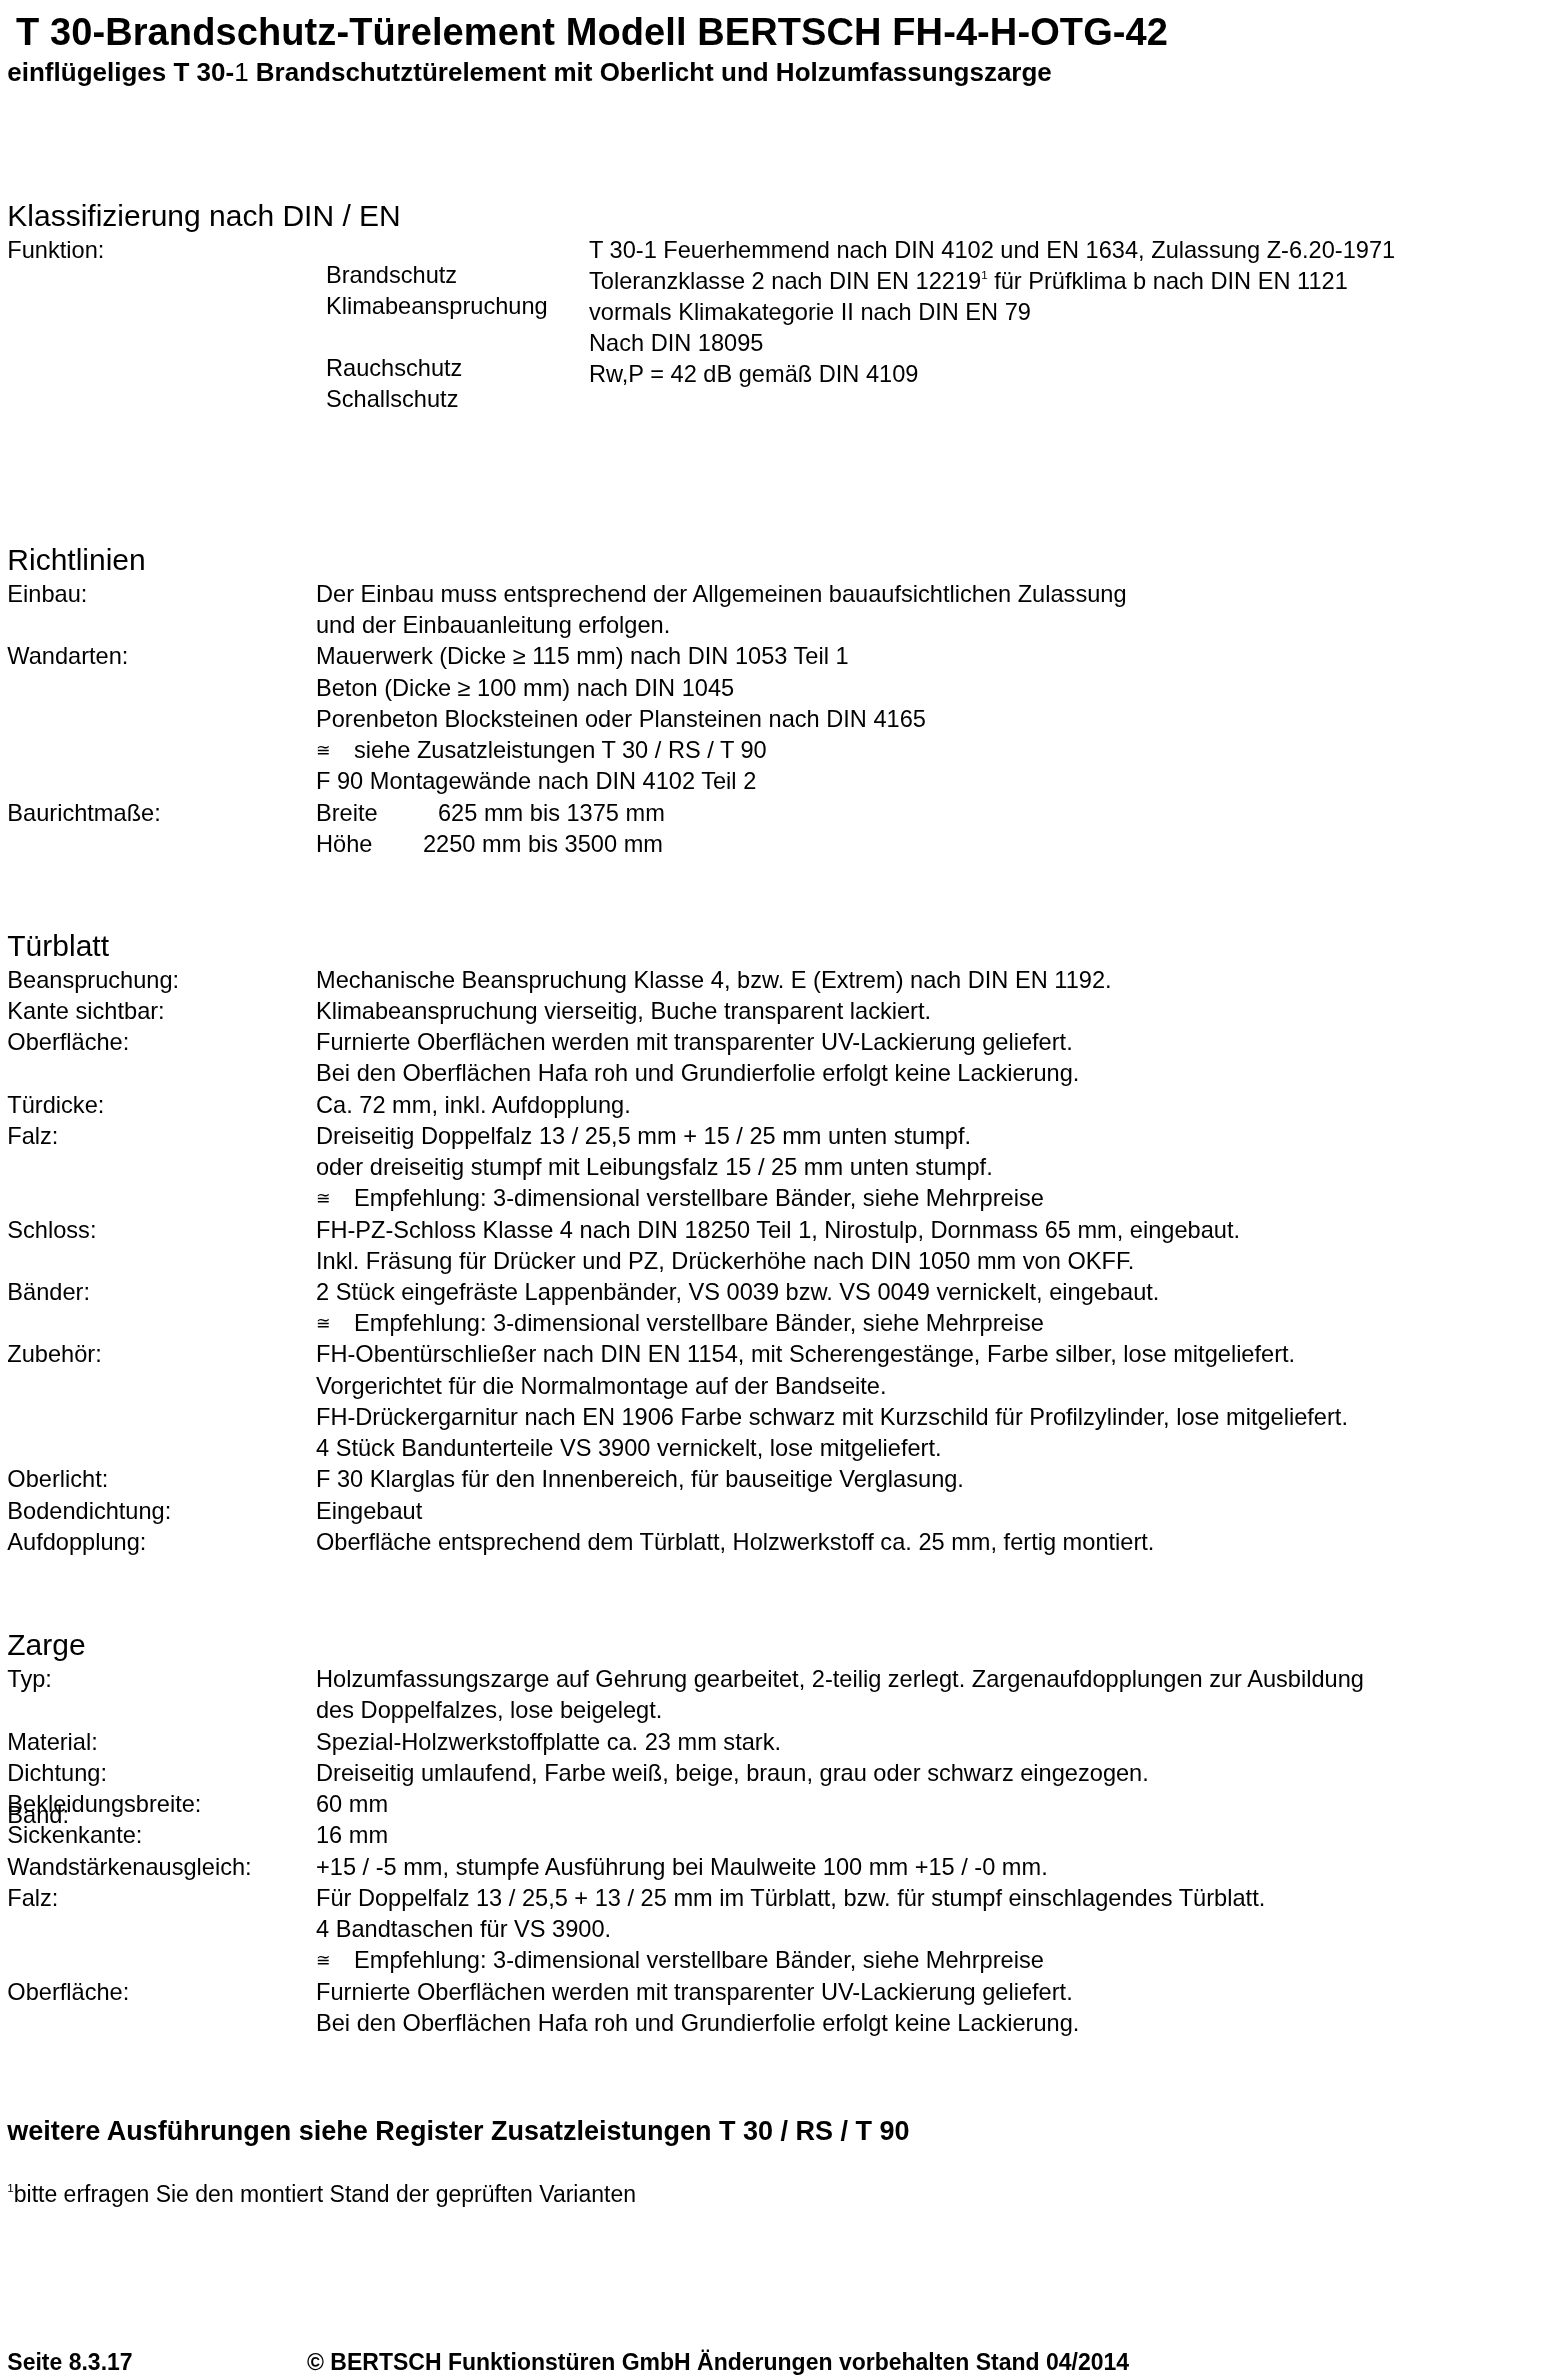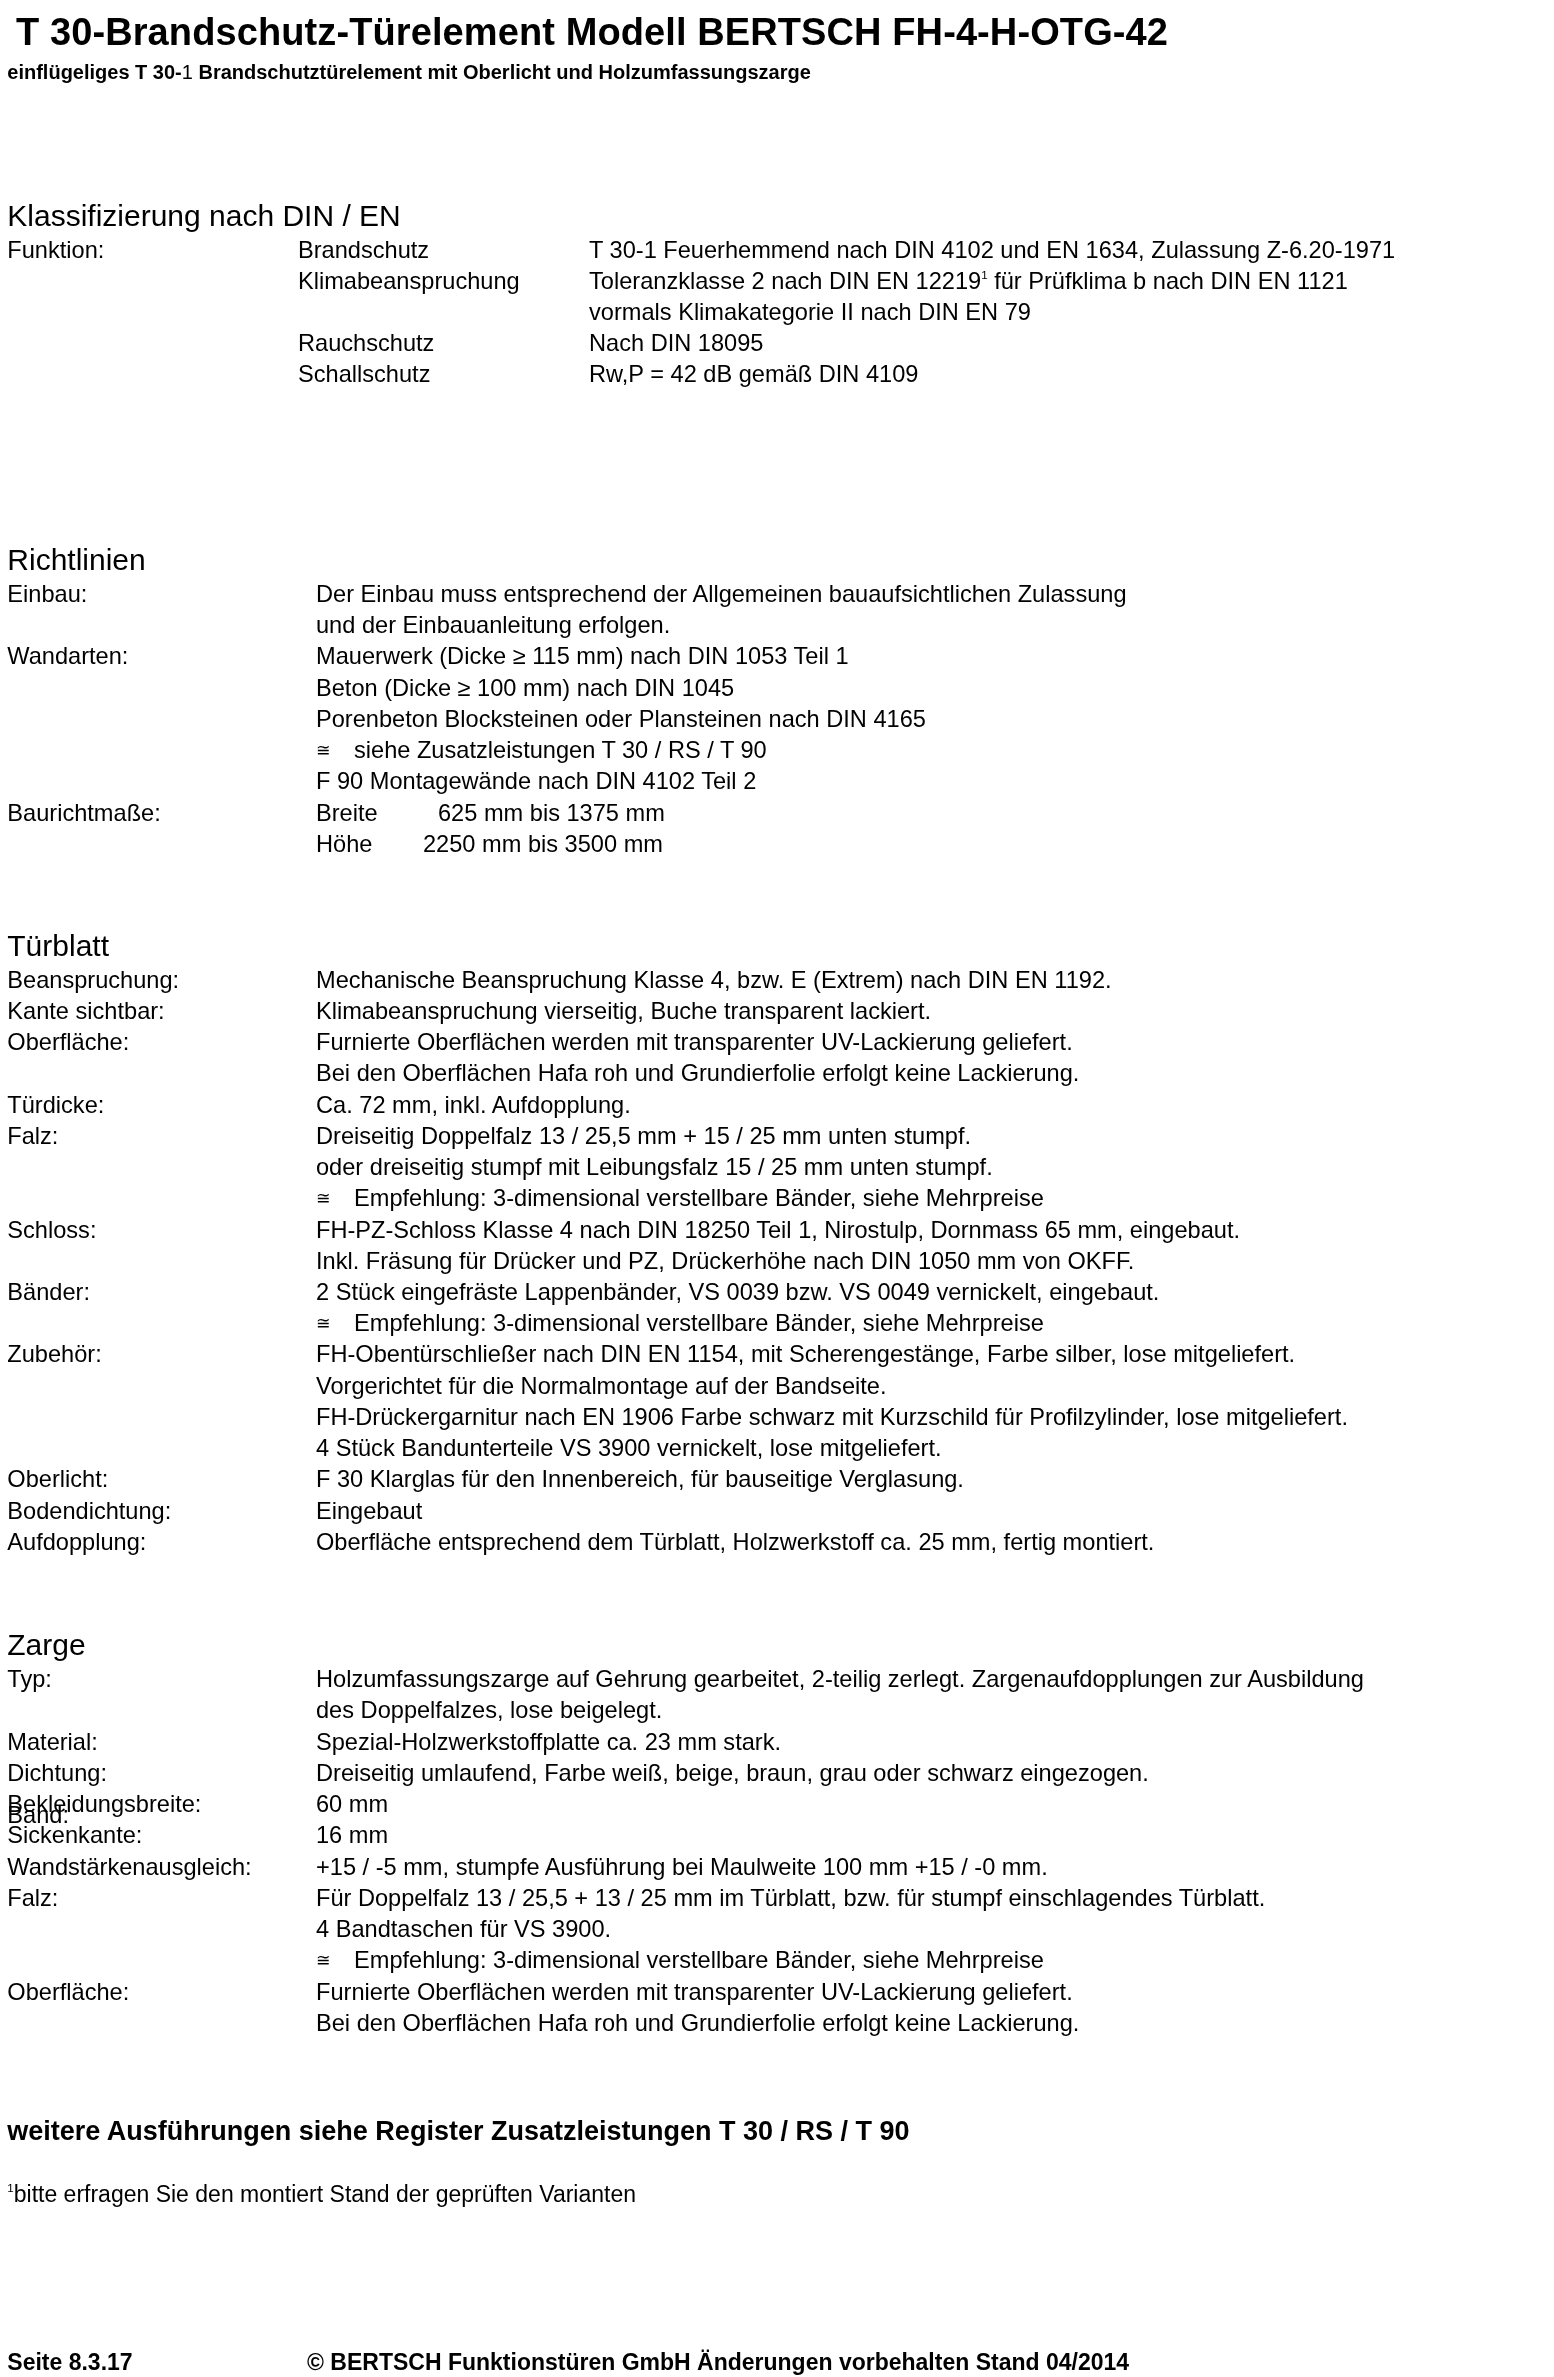--- a/index.html
+++ b/index.html
@@ -2,26 +2,26 @@
 <html style="font-size:11.6px"><head>
 <meta charset="utf-8">
 <style>
   html, body { margin: 0; padding: 0; background: #ffffff; }
   body {
     width: 1554px; height: 2377px; position: relative; overflow: hidden;
     font-family: "Liberation Sans", sans-serif; color: #000000;
   }
   .abs { position: absolute; white-space: nowrap; }
   .title { left: 16px; top: 10.2px; font-size: 38px; font-weight: bold; line-height: 44px; letter-spacing: 0.1px; }
-  .subtitle { left: 7.3px; top: 55px; font-size: 20px; font-weight: bold; line-height: 35px; }
+  .subtitle { left: 7.3px; top: 55px; font-size: 26px; font-weight: bold; line-height: 35px; }
   .subtitle .thin { font-weight: normal; }
   .h2 { font-size: 30px; line-height: 35px; left: 7.3px; }
   .row { font-size: 23.6px; line-height: 31px; }
   .lab { left: 7.3px; }
-  .c2 { left: 298px; }
+  .c2 { left: 326px; margin-top: 25px; }
   .c3 { left: 589px; }
   .val { left: 316px; }
   .ind { left: 354px; }
   .sym { left: 316px; font-size: 17.4px; }
   sup { font-size: 11.6px; line-height: 0; vertical-align: 10.2px; }
   .bold-note { left: 7.3px; top: 2115px; font-size: 27px; font-weight: bold; line-height: 32px; text-align: right; }
   .footnote { left: 7.3px; top: 2179px; font-size: 23px; line-height: 30.5px; }
   .footnote sup { vertical-align: 10.2px; }
   .footer { top: 2348px; font-size: 23px; font-weight: bold; line-height: 29px; }
   .f-page { left: 7.3px; }

